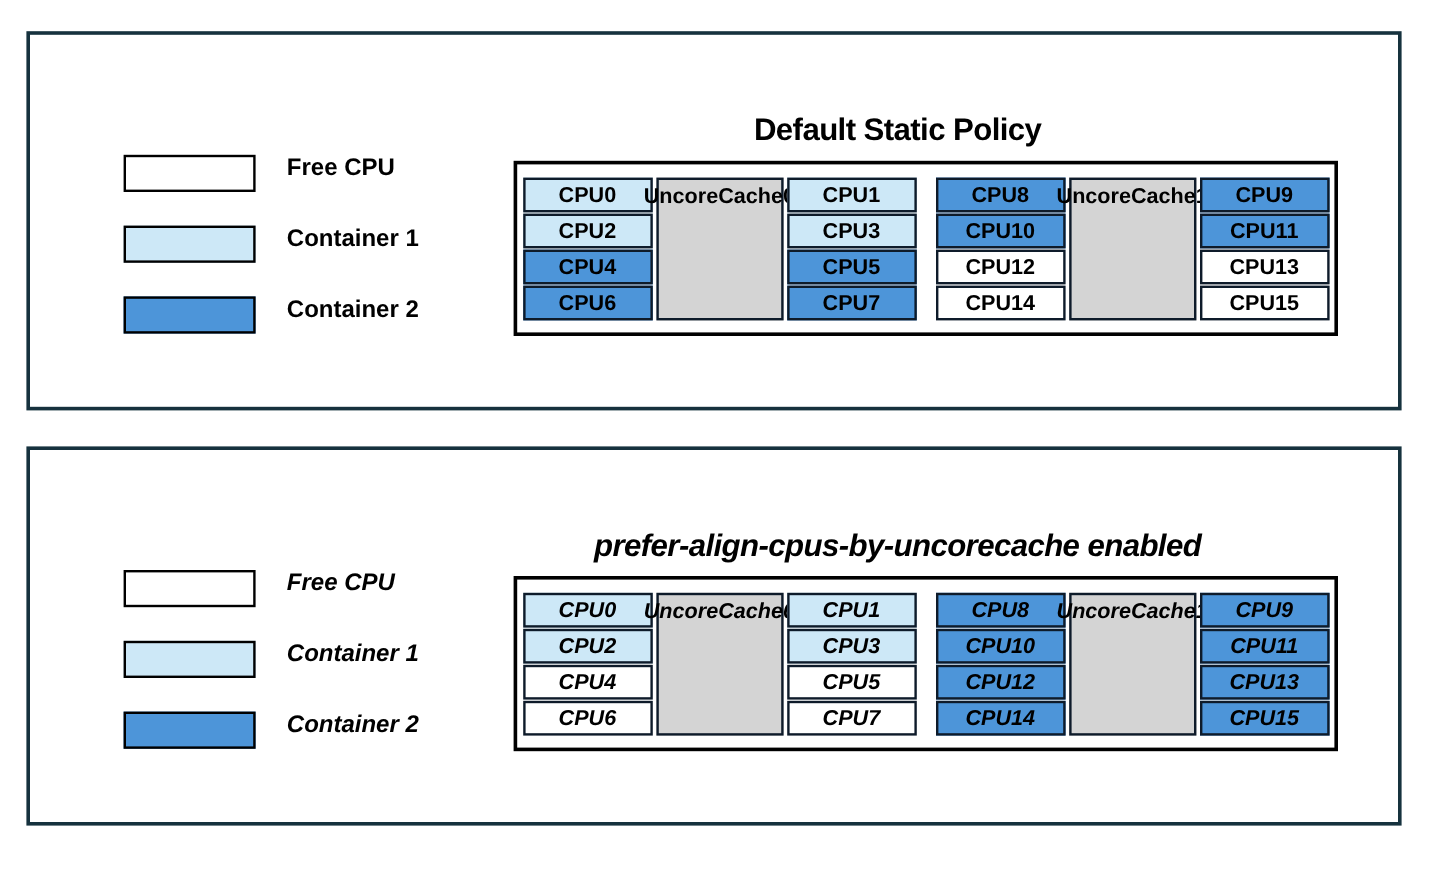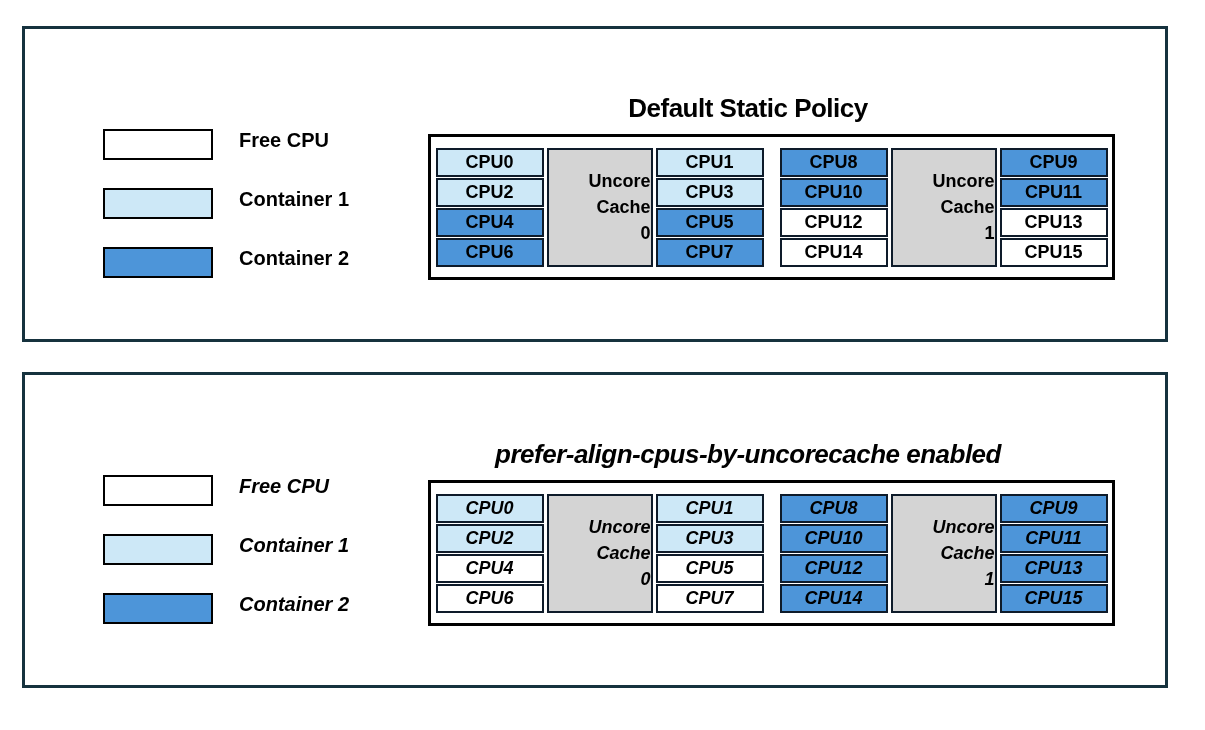--- a/index.html
+++ b/index.html
@@ -103,22 +103,22 @@
     font-weight: bold;
     background: #ffffff;
   }
   .cache-block {
     width: 106px;
     height: 119px;
     box-sizing: border-box;
     border: 2px solid #0e1b2a;
     margin: 0 3px;
     display: flex;
-    flex-direction: column;
-    align-items: flex-end;
+    flex-direction: row;
+    align-items: flex-start;
     justify-content: center;
     font-size: 18px;
     font-weight: bold;
     line-height: 26px;
     text-align: center;
   }
 </style>
 </head>
 <body>
 

